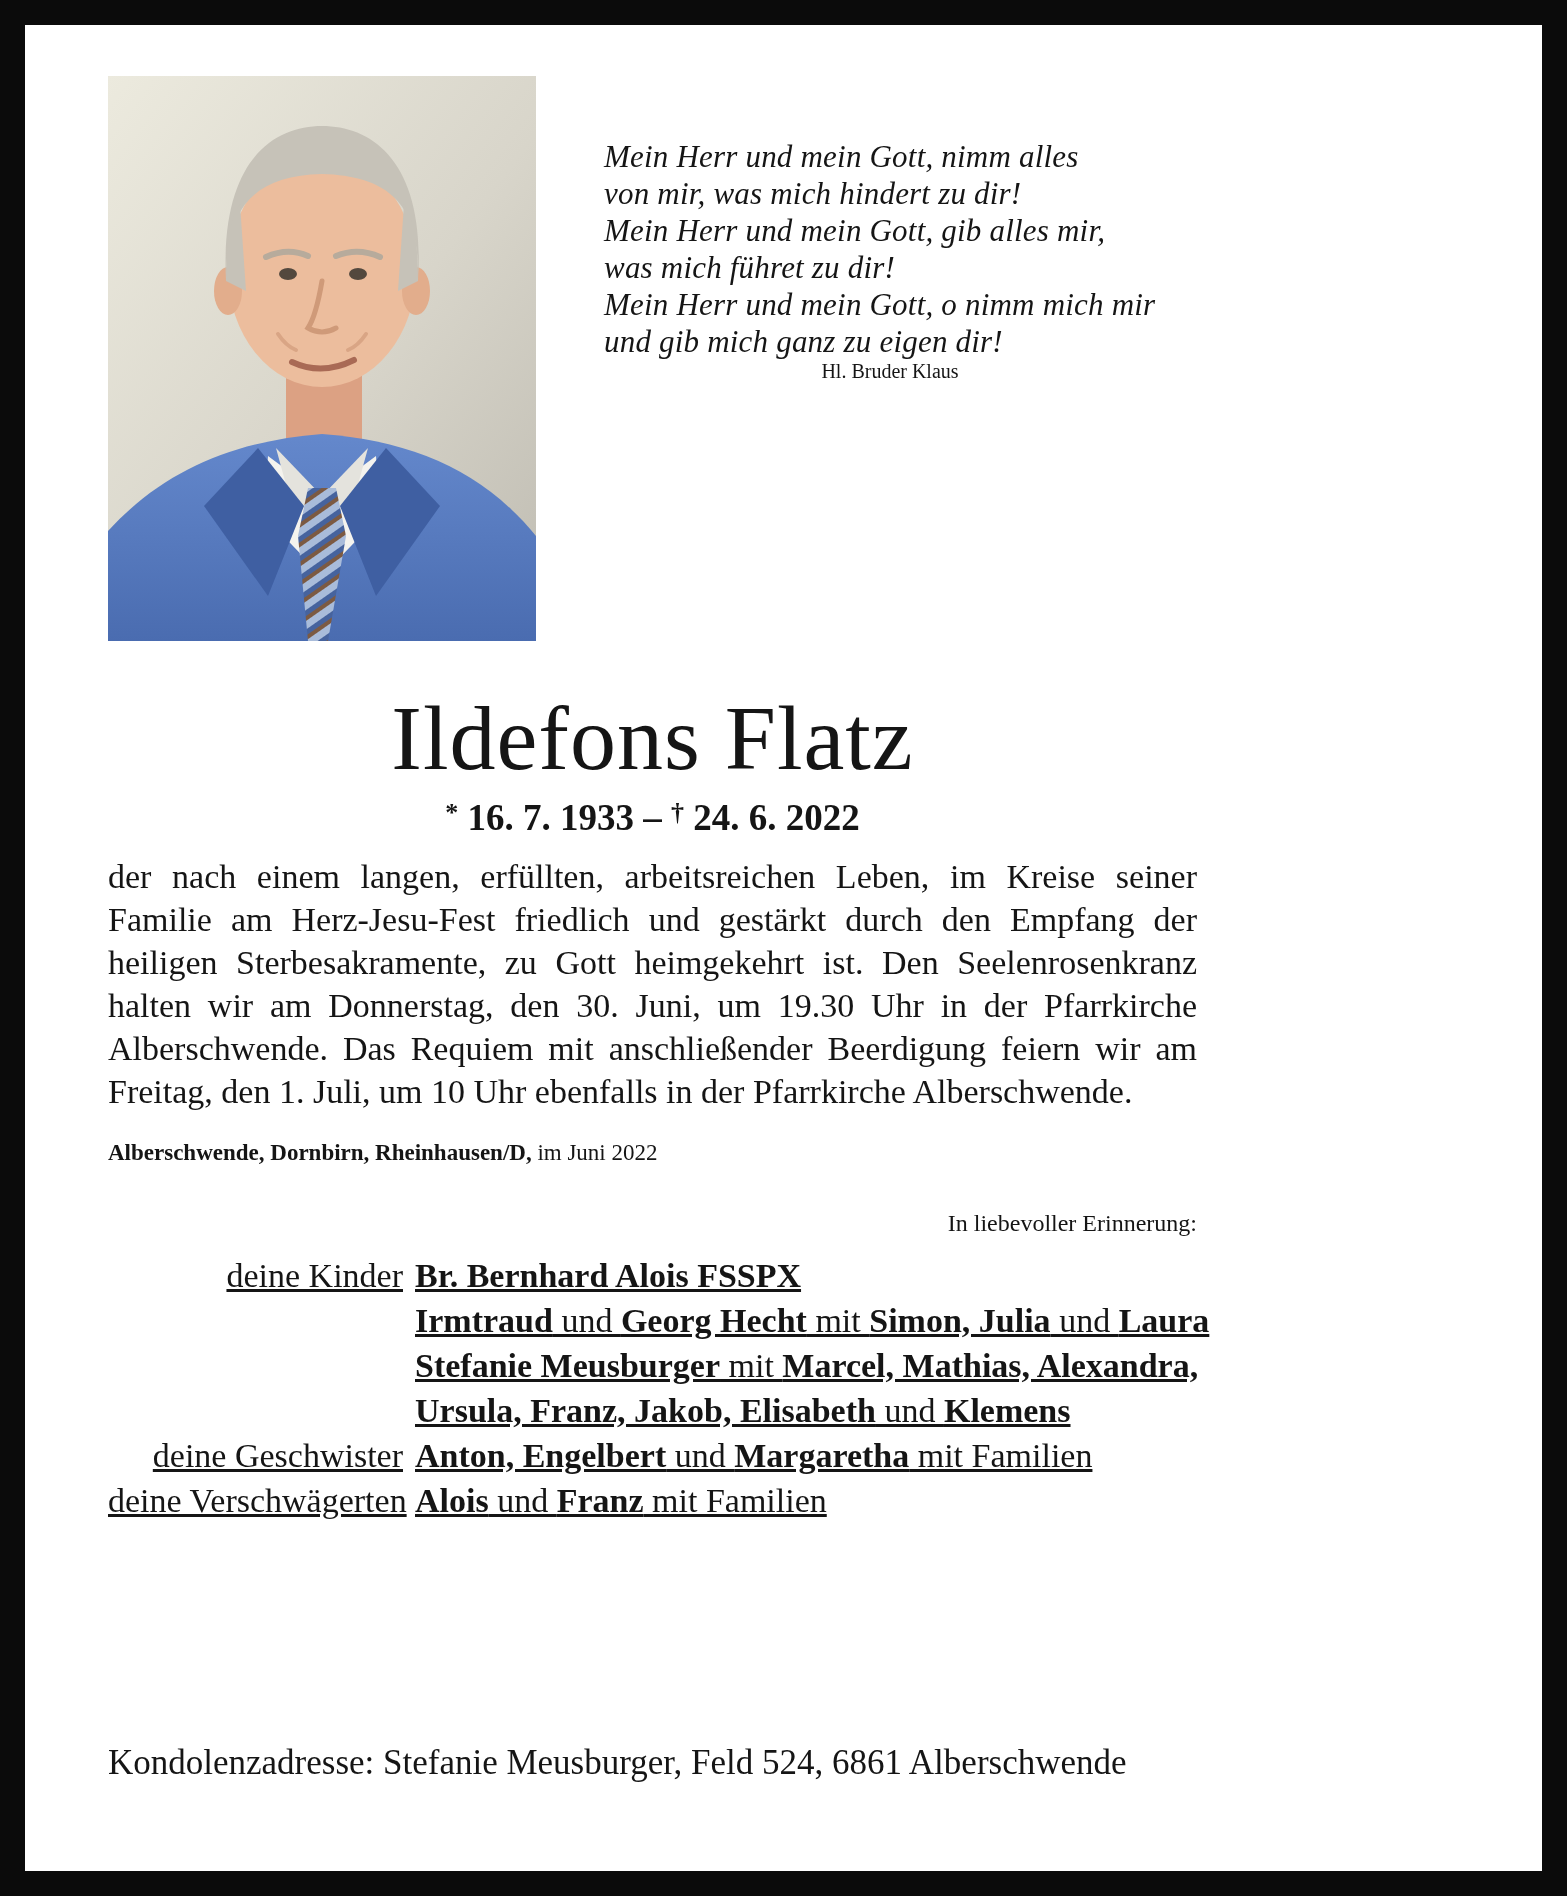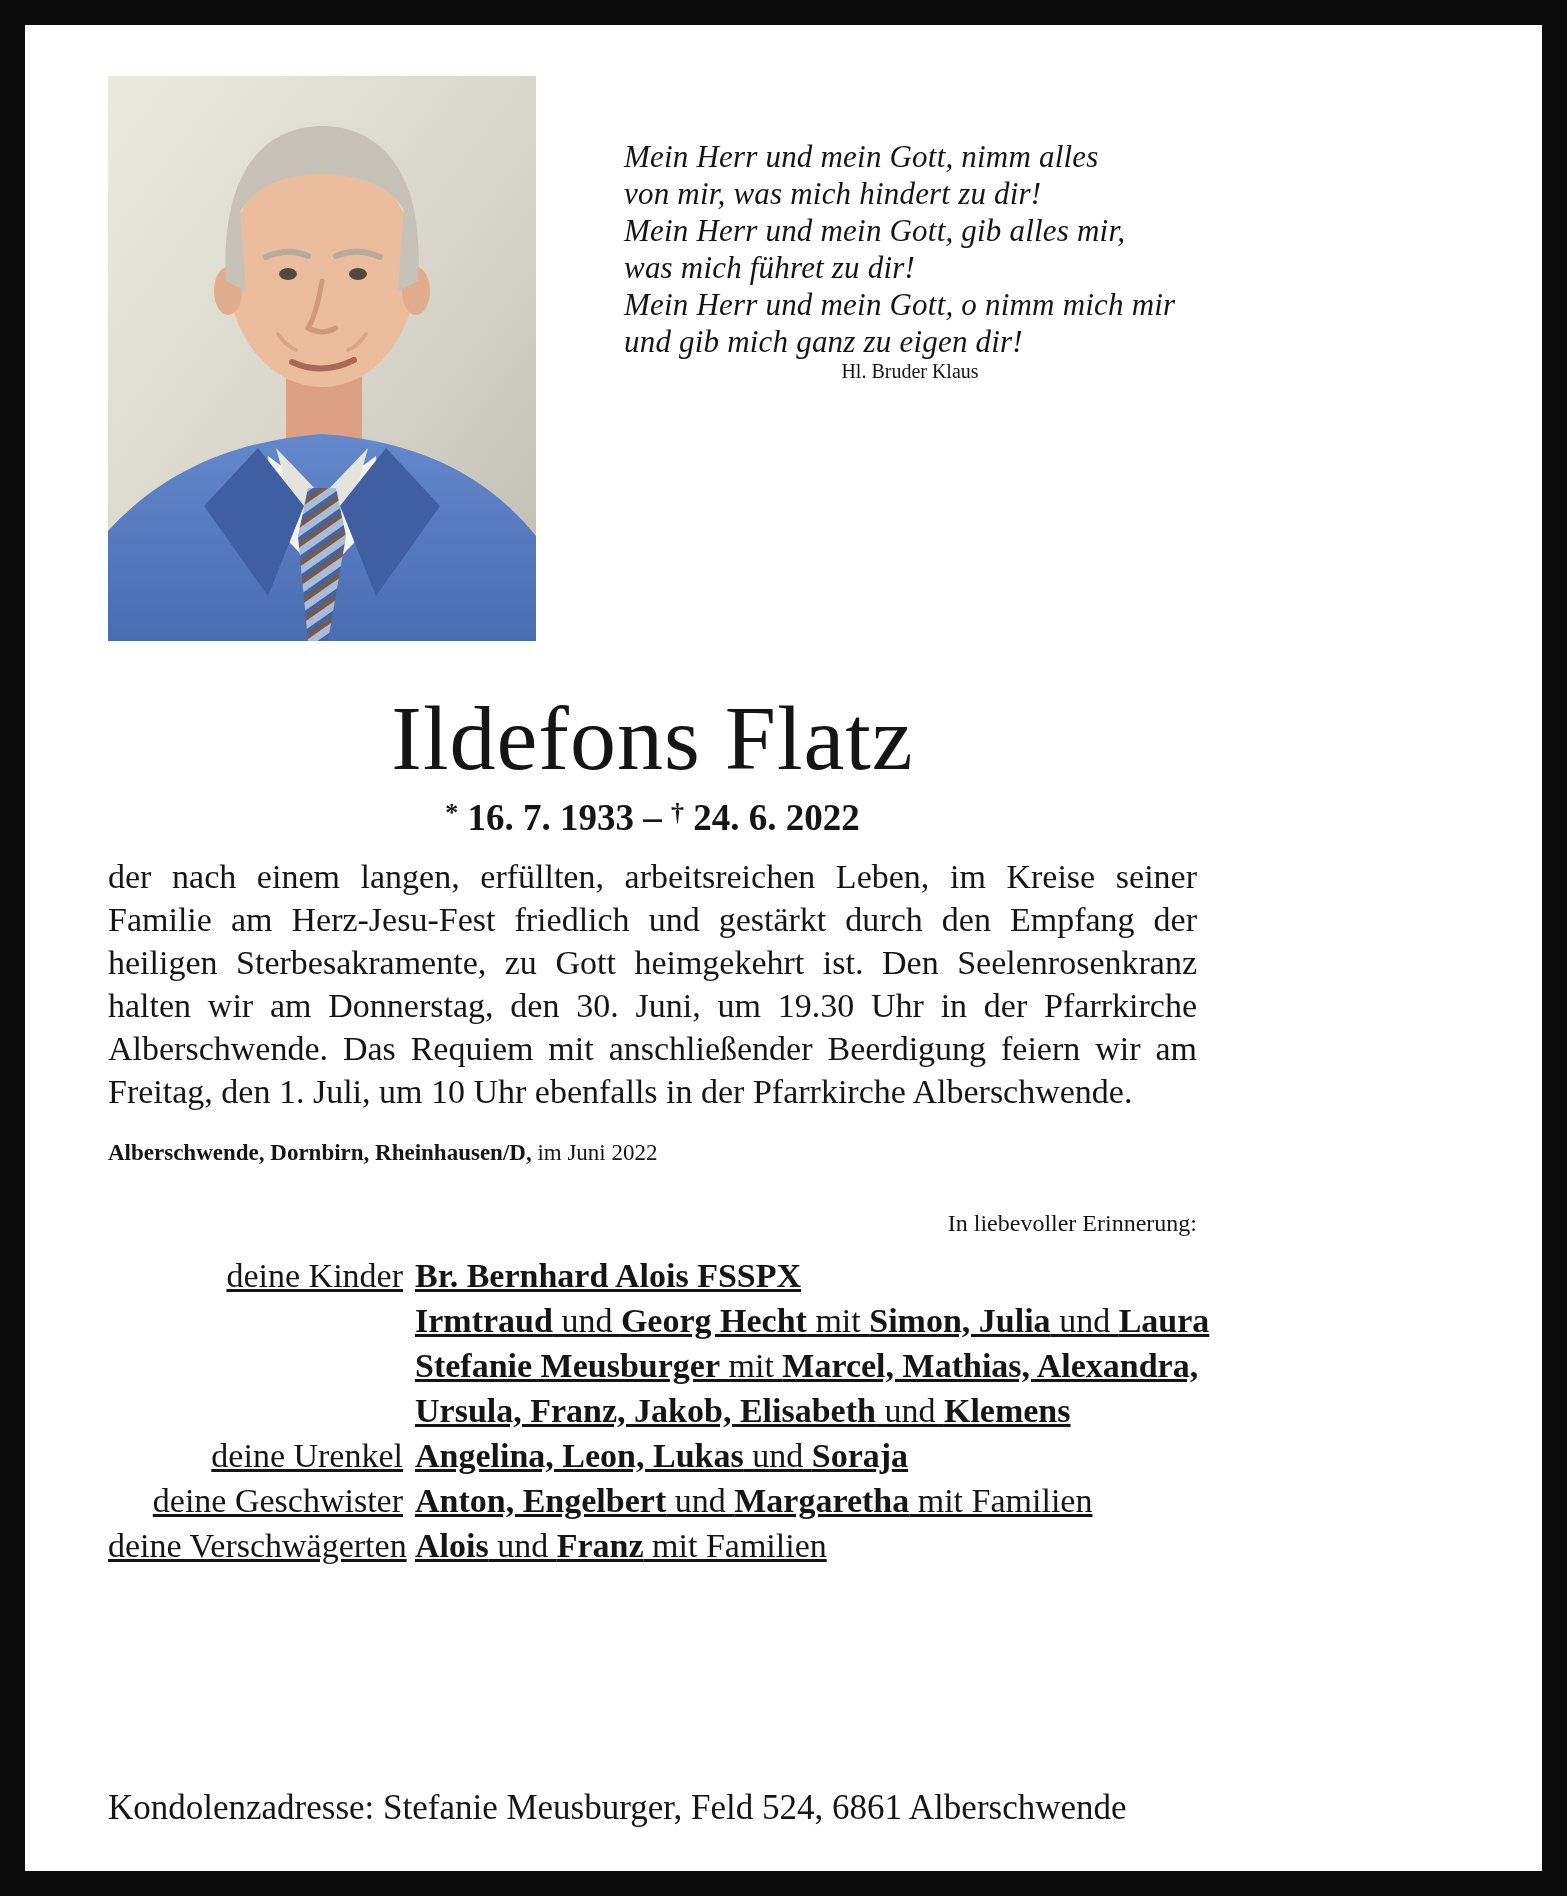--- a/index.html
+++ b/index.html
@@ -35,21 +35,21 @@
     left: 0;
     top: 0;
     width: 428px;
     height: 565px;
     overflow: hidden;
     background: #d8d5cd;
   }
   .photo-frame svg { display: block; width: 100%; height: 100%; }
   .right-col {
     position: absolute;
-    left: 516px;
+    left: 496px;
     top: 62px;
     width: 572px;
   }
   .prayer {
     font-style: italic;
     font-size: 31px;
     line-height: 37px;
     letter-spacing: 0.2px;
   }
   .prayer-attribution {
@@ -228,24 +228,20 @@
       </div>
       <div class="fam-row">
         <span class="fam-label"></span>
         <span class="fam-value"><span class="b">Stefanie Meusburger</span><span> mit </span><span class="b">Marcel, Mathias, Alexandra,</span></span>
       </div>
       <div class="fam-row">
         <span class="fam-label"></span>
         <span class="fam-value"><span class="b">Ursula, Franz, Jakob, Elisabeth</span><span> und </span><span class="b">Klemens</span></span>
       </div>
       <div class="fam-row">
-        <span class="fam-label">deine Urenkel</span>
-        <span class="fam-value"><span class="b">Angelina, Leon, Lukas</span><span> und </span><span class="b">Soraja</span></span>
-      </div>
-      <div class="fam-row">
         <span class="fam-label">deine Geschwister</span>
         <span class="fam-value"><span class="b">Anton, Engelbert</span><span> und </span><span class="b">Margaretha</span><span> mit Familien</span></span>
       </div>
       <div class="fam-row">
         <span class="fam-label">deine Verschwägerten</span>
         <span class="fam-value"><span class="b">Alois</span><span> und </span><span class="b">Franz</span><span> mit Familien</span></span>
       </div>
       <div class="fam-row">
         <span class="fam-label"></span>
       </div>

